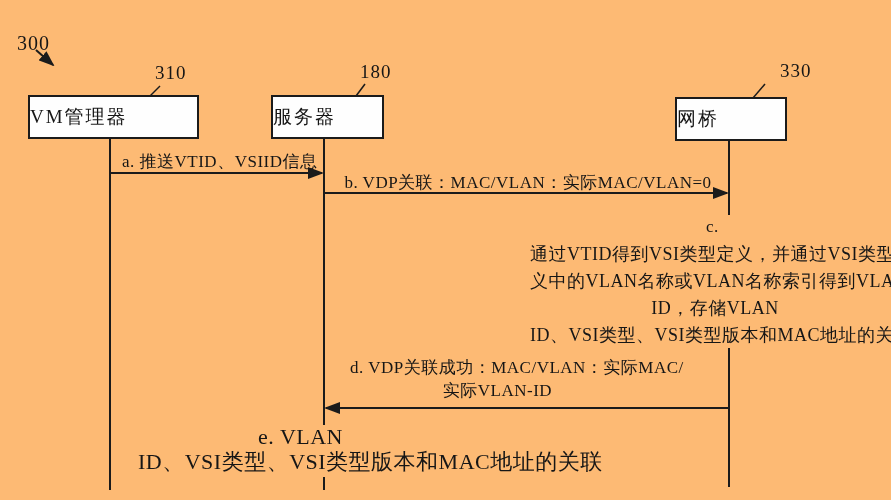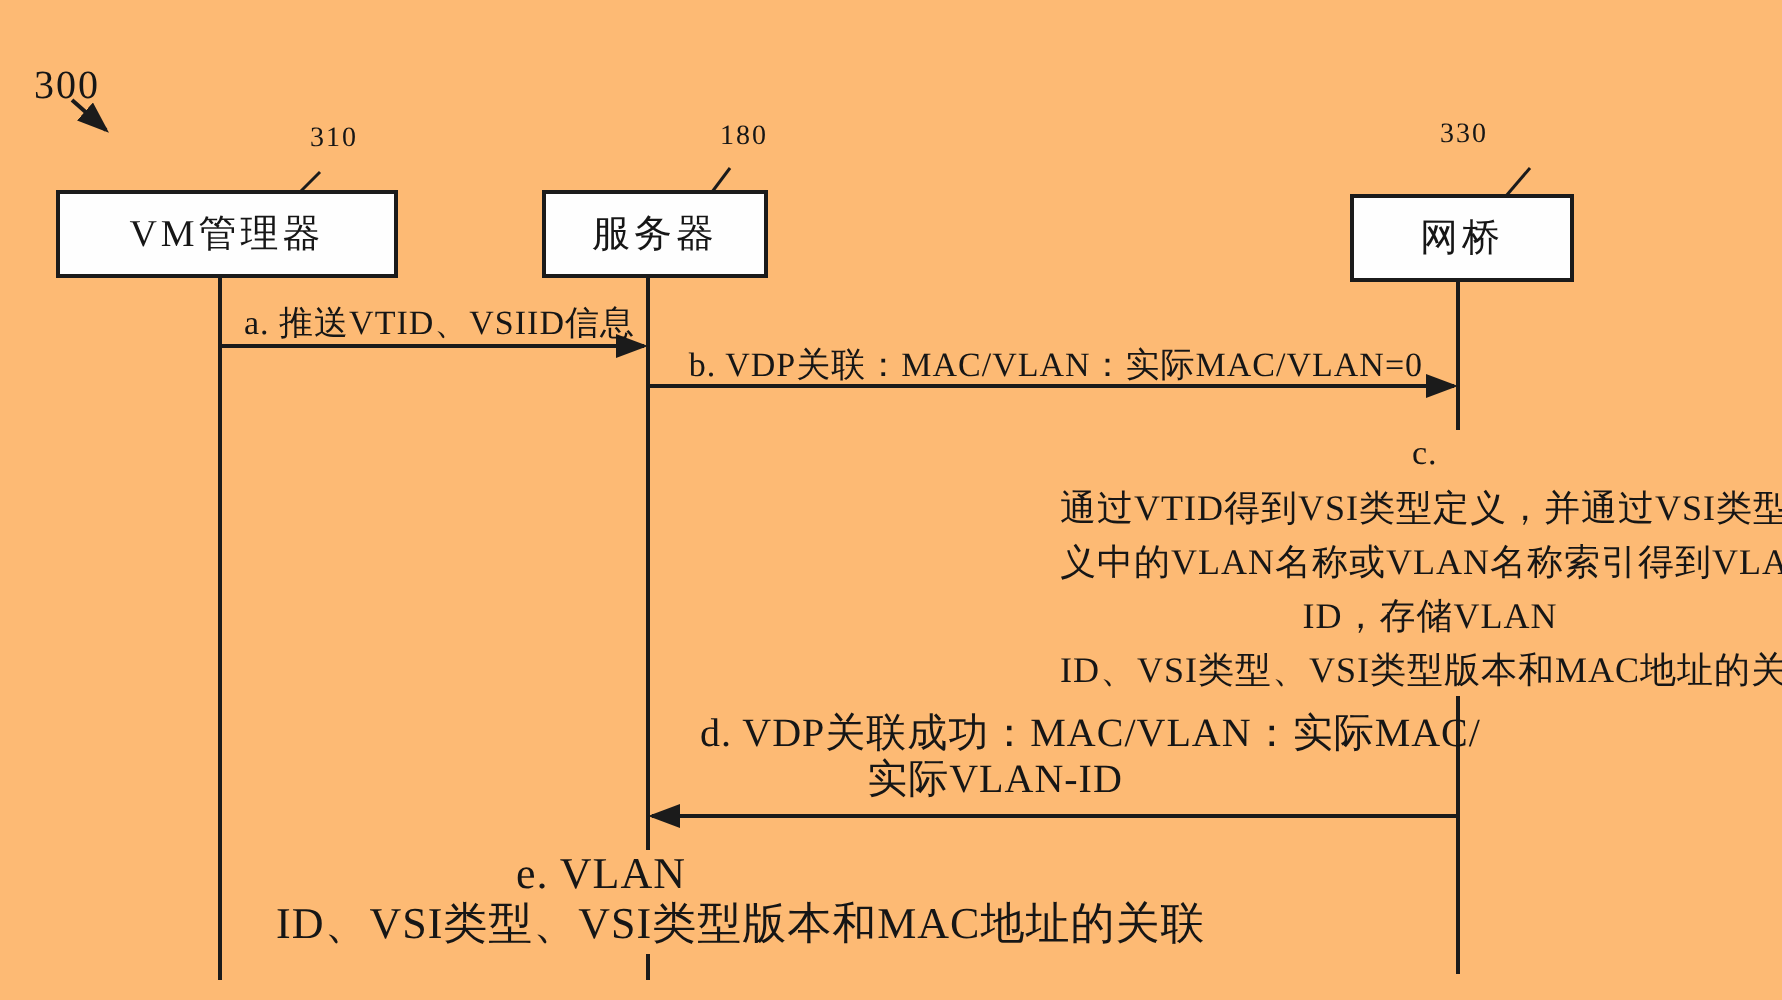--- a/index.html
+++ b/index.html
@@ -8,33 +8,33 @@
     width:891px;height:500px;
     background:#fdba74;
     font-family:"Liberation Serif","DejaVu Serif",serif;
     color:#161616;
     overflow:hidden;
     padding-left:27px;
   }
   .wires{position:absolute;left:0;top:0;z-index:1;}
   .txt{position:absolute;z-index:2;white-space:nowrap;}
   .fig-ref{font-size:20px;letter-spacing:1px;}
-  .ref-num{font-size:14px;letter-spacing:1px;}
+  .ref-num{font-size:19px;letter-spacing:1px;}
   .actor-box{
     position:absolute;z-index:2;
     background:#fefefe;
     border:2px solid #1b1b1b;
-    display:flex;align-items:center;justify-content:center;
+    display:flex;align-items:center;justify-content:flex-start;
     font-size:19px;letter-spacing:2px;
   }
   .msg{font-size:17px;letter-spacing:0.5px;text-align:right;}
   .center{text-align:center;}
   .para{position:absolute;z-index:2;text-align:center;white-space:nowrap;}
   .para-c{font-size:18px;line-height:27px;letter-spacing:0.5px;}
-  .para-d{font-size:20px;line-height:23px;letter-spacing:0.5px;}
+  .para-d{font-size:17px;line-height:23px;letter-spacing:0.5px;}
   .para-e{font-size:22px;line-height:25px;letter-spacing:0.5px;}
 </style>
 </head>
 <body>
 
 <div class="stage">
 
   <svg class="wires" width="891" height="500" viewBox="0 0 891 500">
     <defs>
       <marker id="arr" markerUnits="userSpaceOnUse" markerWidth="16" markerHeight="12" refX="14" refY="6" orient="auto">
@@ -56,21 +56,21 @@
 
     <line x1="160" y1="86" x2="150" y2="96" stroke="#1b1b1b" stroke-width="1.5"></line>
     <line x1="365" y1="84" x2="356" y2="96" stroke="#1b1b1b" stroke-width="1.5"></line>
     <line x1="765" y1="84" x2="753" y2="98" stroke="#1b1b1b" stroke-width="1.5"></line>
   </svg>
 
   <div class="txt fig-ref" style="left:17px;top:32px">300</div>
 
   <div class="txt ref-num" style="left:155px;top:62px">310</div>
   <div class="txt ref-num" style="left:360px;top:61px">180</div>
-  <div class="txt ref-num" style="left:720px;top:60px">330</div>
+  <div class="txt ref-num" style="left:780px;top:60px">330</div>
 
   <div class="actor-box" style="left:28px;top:95px;width:167px;height:40px">
     <span>VM管理器</span>
   </div>
   <div class="actor-box" style="left:271px;top:95px;width:109px;height:40px">
     <span>服务器</span>
   </div>
   <div class="actor-box" style="left:675px;top:97px;width:108px;height:40px">
     <span>网桥</span>
   </div>

